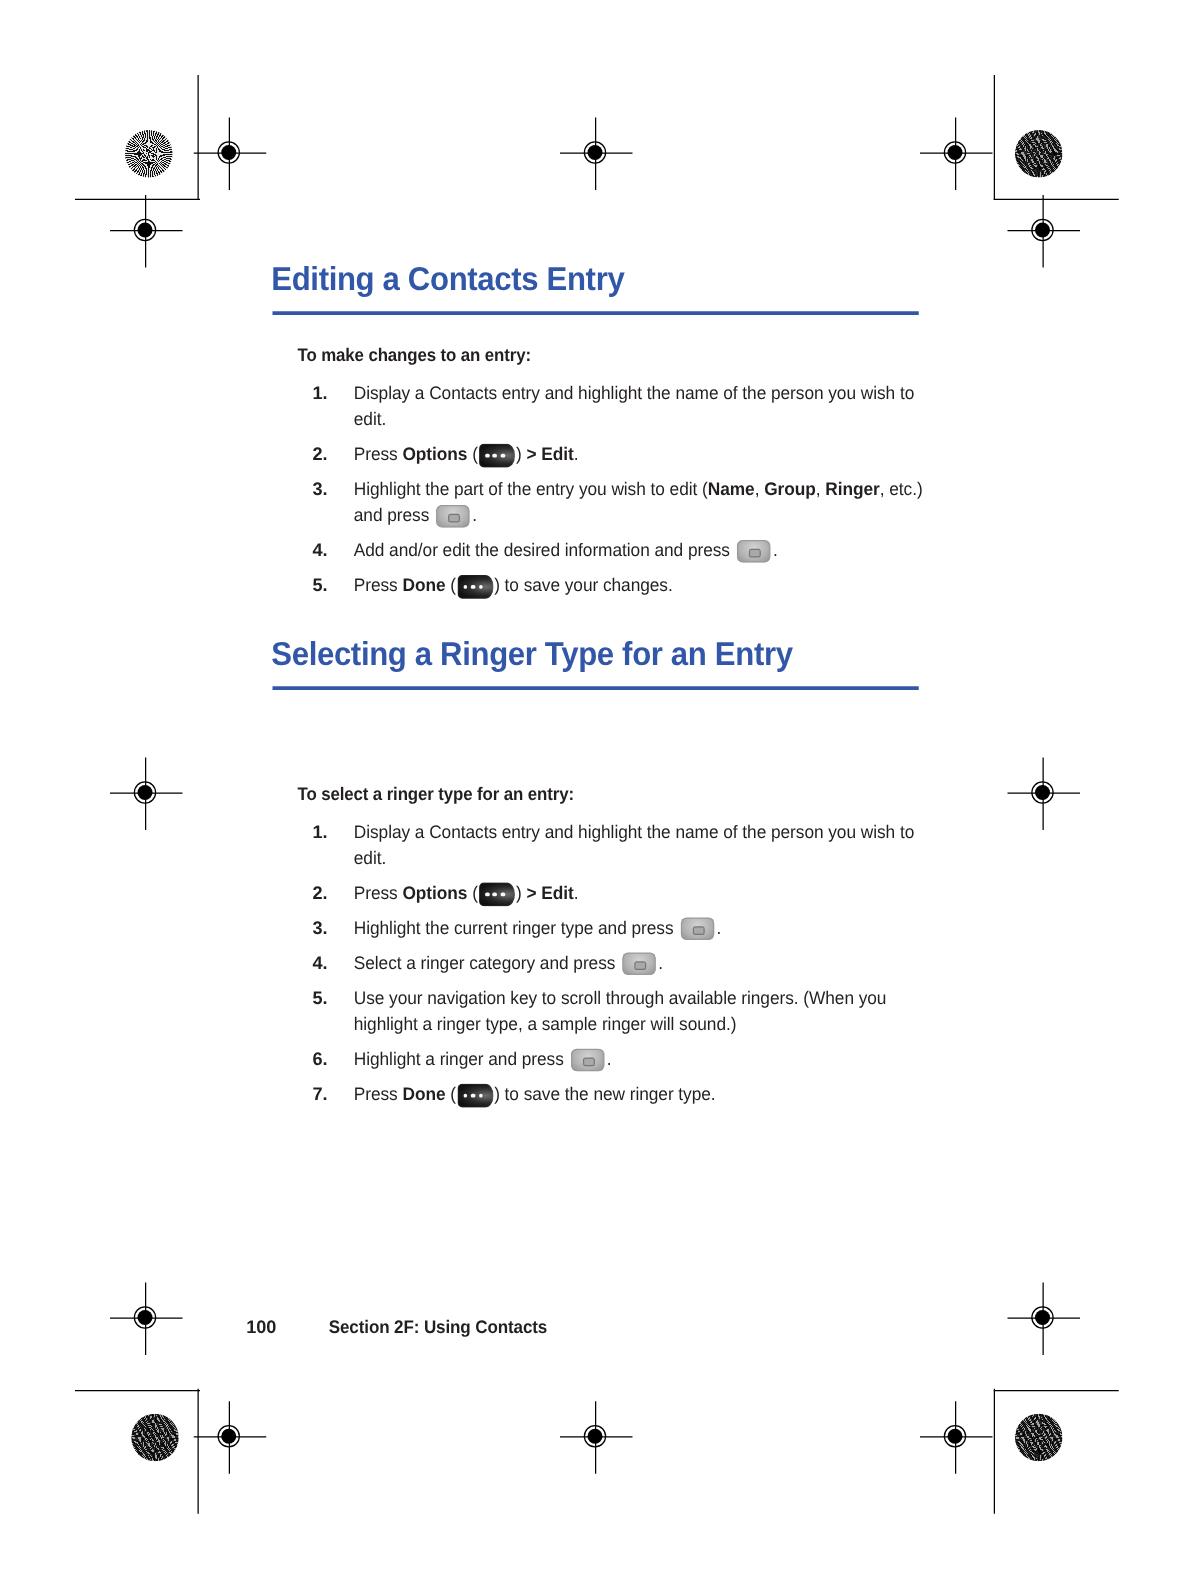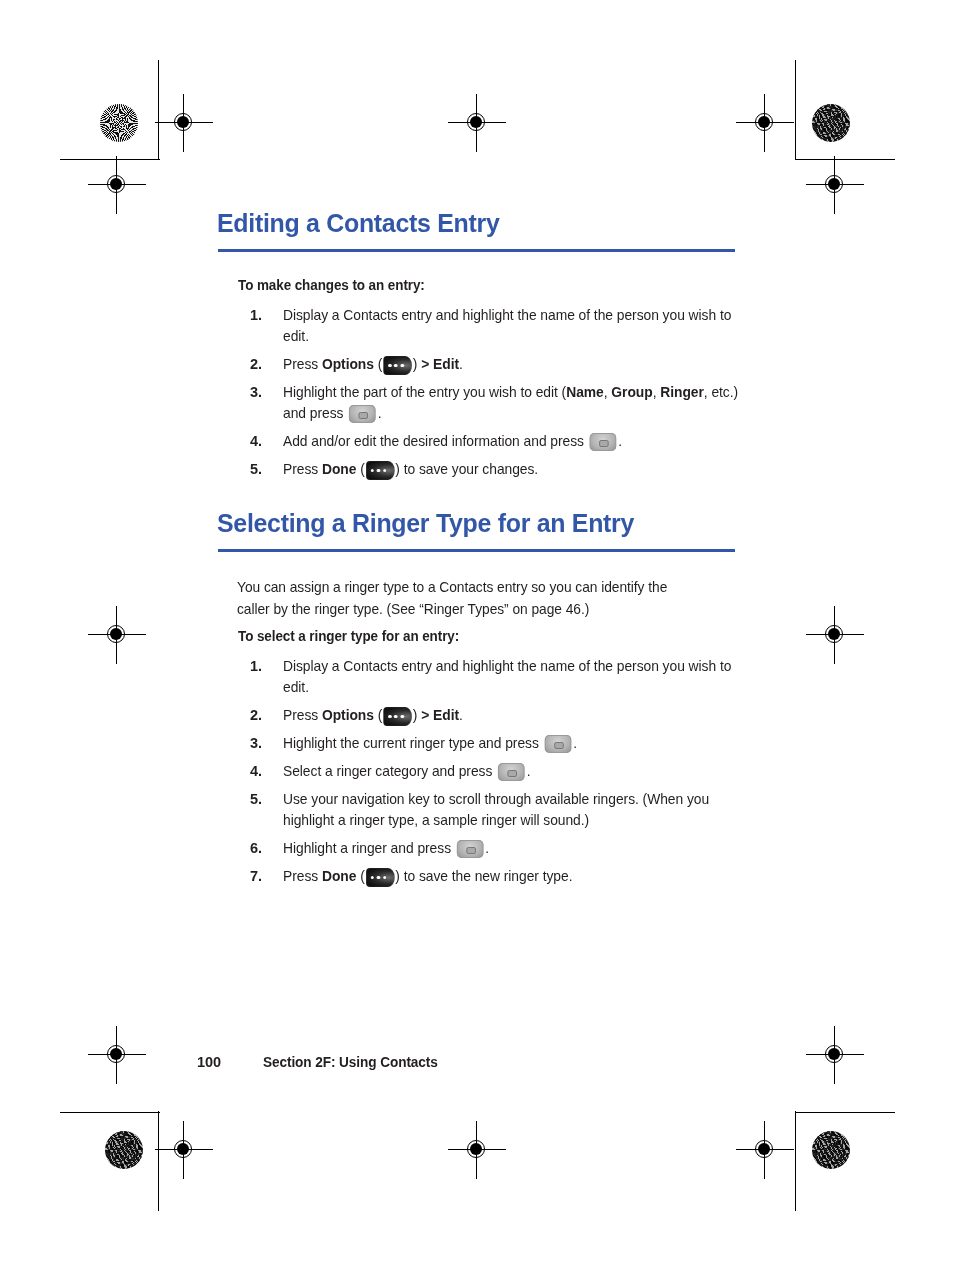--- a/index.html
+++ b/index.html
@@ -351,24 +351,20 @@
       </li>
       <li>
         <span class="num">5.</span>
         <span class="txt"><span>Press </span><b>Done</b><span> (</span><span class="softkey"><i></i><i></i><i></i></span><span>) to save your changes.</span></span>
       </li>
     </ol>
 
   <h1 class="section-heading" style="top:508px;">Selecting a Ringer Type for an Entry</h1>
   <div class="heading-rule" style="top:549px;"></div>
 
-  <div class="para" style="top:576px;">
-    <span class="sq">You  can assign a ringer type to a Contacts entry so you can identify the</span>
-    <span class="sq">caller by the ringer type. (See “Ringer Types” on page 46.)</span>
-  </div>
 
   <div class="lead-in" style="top:628px;">To select a ringer type for an entry:</div>
 
   <ol class="steps" style="top:656px;" id="steps-1">
       <li>
         <span class="num">1.</span>
         <span class="txt"><span>Display a Contacts entry and highlight the name of the person you wish to edit.</span></span>
       </li>
       <li>
         <span class="num">2.</span>

